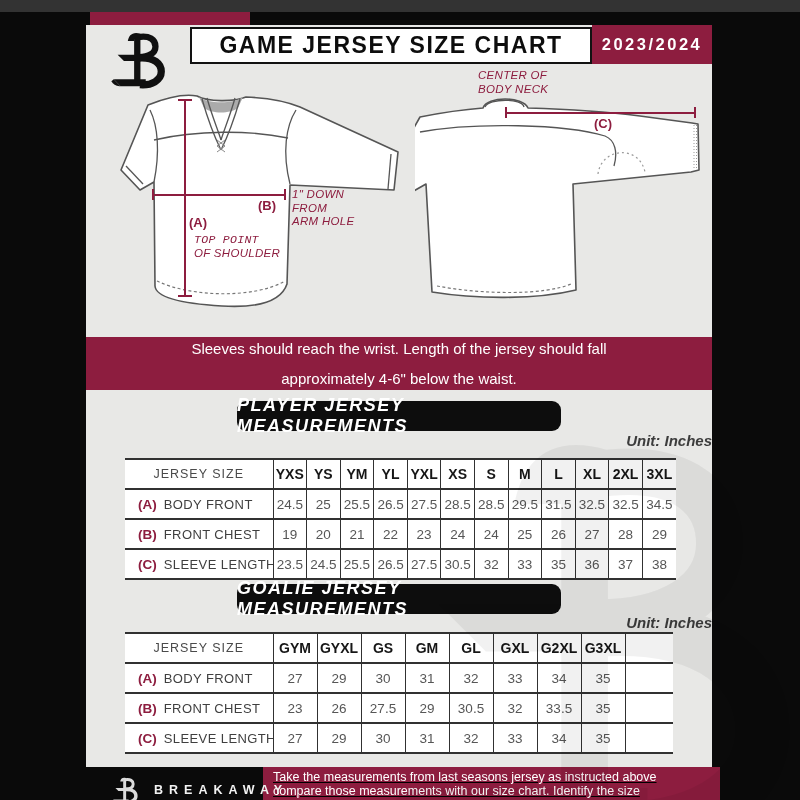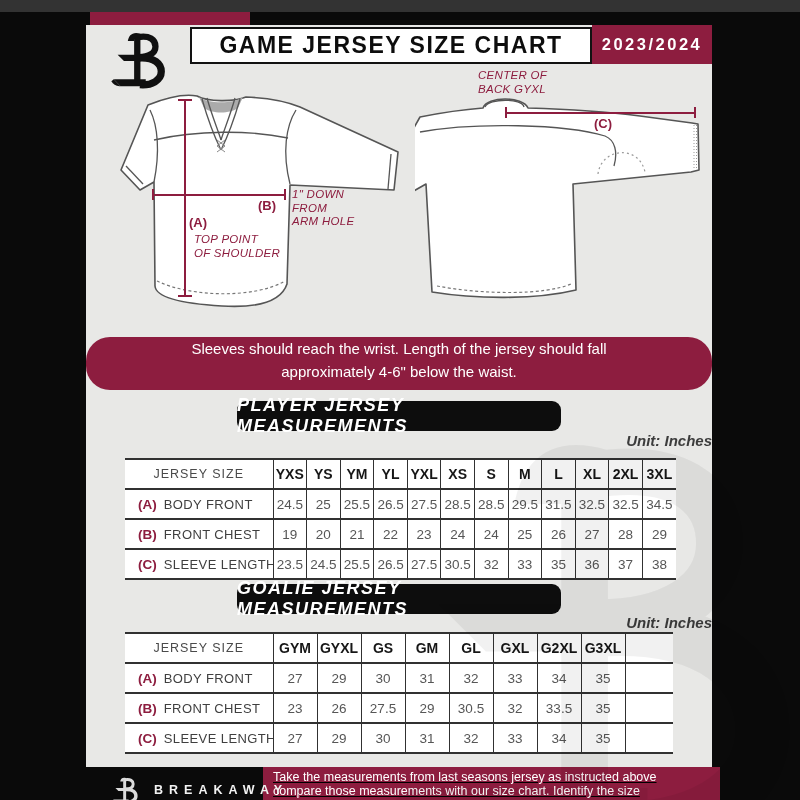--- a/index.html
+++ b/index.html
@@ -13,21 +13,21 @@
             box-sizing:border-box;display:flex;align-items:center;justify-content:center;}
   .titlebar span{font-size:23px;font-weight:bold;letter-spacing:1.5px;color:#0d0d0d;}
   .season{left:592px;top:13px;width:120px;height:39px;background:var(--maroon);display:flex;
           align-items:center;justify-content:center;color:#fff;font-weight:bold;font-size:16.5px;letter-spacing:2.5px;}
   
   .mline{position:absolute;background:var(--maroon);z-index:4;}
   .mlabel{position:absolute;color:var(--maroon);font-weight:bold;font-size:13px;z-index:4;}
   .mnote{position:absolute;color:var(--maroon);font-style:italic;font-size:11.5px;line-height:13.5px;
          letter-spacing:.3px;z-index:4;white-space:nowrap;}
   .banner{left:86px;top:325px;width:626px;height:53px;background:var(--maroon);color:#fff;
-          display:flex;flex-direction:column;align-items:center;justify-content:flex-start;border-radius:24px;}
+          display:flex;flex-direction:column;align-items:center;justify-content:space-between;}
   .banner span{font-size:15px;line-height:23px;}
   .sec-title{position:absolute;left:237px;width:324px;height:30px;background:#0d0d0d;border-radius:9px;
              display:flex;align-items:center;justify-content:center;z-index:3;}
   .sec-title span{color:#fff;font-weight:bold;font-size:18px;letter-spacing:1.5px;font-style:italic;}
   .unit{position:absolute;left:86px;width:626px;text-align:right;font-style:italic;font-weight:bold;
         font-size:15px;color:#3c3c3c;z-index:3;}
   table.sizes{position:absolute;border-collapse:collapse;table-layout:fixed;z-index:2;}
   table.sizes th,table.sizes td{border-left:1.5px solid #313131;border-top:2px solid #313131;
         background:#fff;padding:0;height:28px;text-align:center;overflow:hidden;}
   table.sizes th:first-child,table.sizes td:first-child{border-left:none;}
@@ -119,35 +119,35 @@
 
   <div class="mline" style="left:184px;top:88px;width:2.2px;height:197px;"></div>
   <div class="mline" style="left:178px;top:87px;width:14px;height:2.2px;"></div>
   <div class="mline" style="left:178px;top:283px;width:14px;height:2.2px;"></div>
   <div class="mline" style="left:153px;top:182px;width:132px;height:2.2px;"></div>
   <div class="mline" style="left:152px;top:177px;width:2.2px;height:11px;"></div>
   <div class="mline" style="left:284px;top:177px;width:2.2px;height:11px;"></div>
   <div class="mlabel" style="left:189px;top:203px;">(A)</div>
   <div class="mlabel" style="left:258px;top:186px;">(B)</div>
   <div class="mnote" style="left:194px;top:221px;">
-    <span style="display:block;">TOP POINT</span>
+    <span style="display:block;font-family:Liberation Mono, monospace;">TOP POINT</span>
     <span style="display:block;">OF SHOULDER</span>
   </div>
   <div class="mnote" style="left:292px;top:176px;">
     <span style="display:block;">1" DOWN</span>
     <span style="display:block;">FROM</span>
     <span style="display:block;">ARM HOLE</span>
   </div>
   <div class="mline" style="left:506px;top:100px;width:190px;height:2.2px;"></div>
   <div class="mline" style="left:505px;top:95px;width:2.2px;height:11px;"></div>
   <div class="mline" style="left:694px;top:95px;width:2.2px;height:11px;"></div>
   <div class="mlabel" style="left:594px;top:104px;">(C)</div>
   <div class="mnote" style="left:478px;top:57px;">
     <span style="display:block;">CENTER OF</span>
-    <span style="display:block;">BACK GYXL</span>
+    <span style="display:block;">BODY NECK</span>
   </div>
 
   <div class="abs banner">
     <span>Sleeves should reach the wrist. Length of the jersey should fall</span>
     <span>approximately 4-6" below the waist.</span>
   </div>
 
   <div class="sec-title" style="top:389px;">
     <span>PLAYER JERSEY MEASUREMENTS</span>
   </div>

